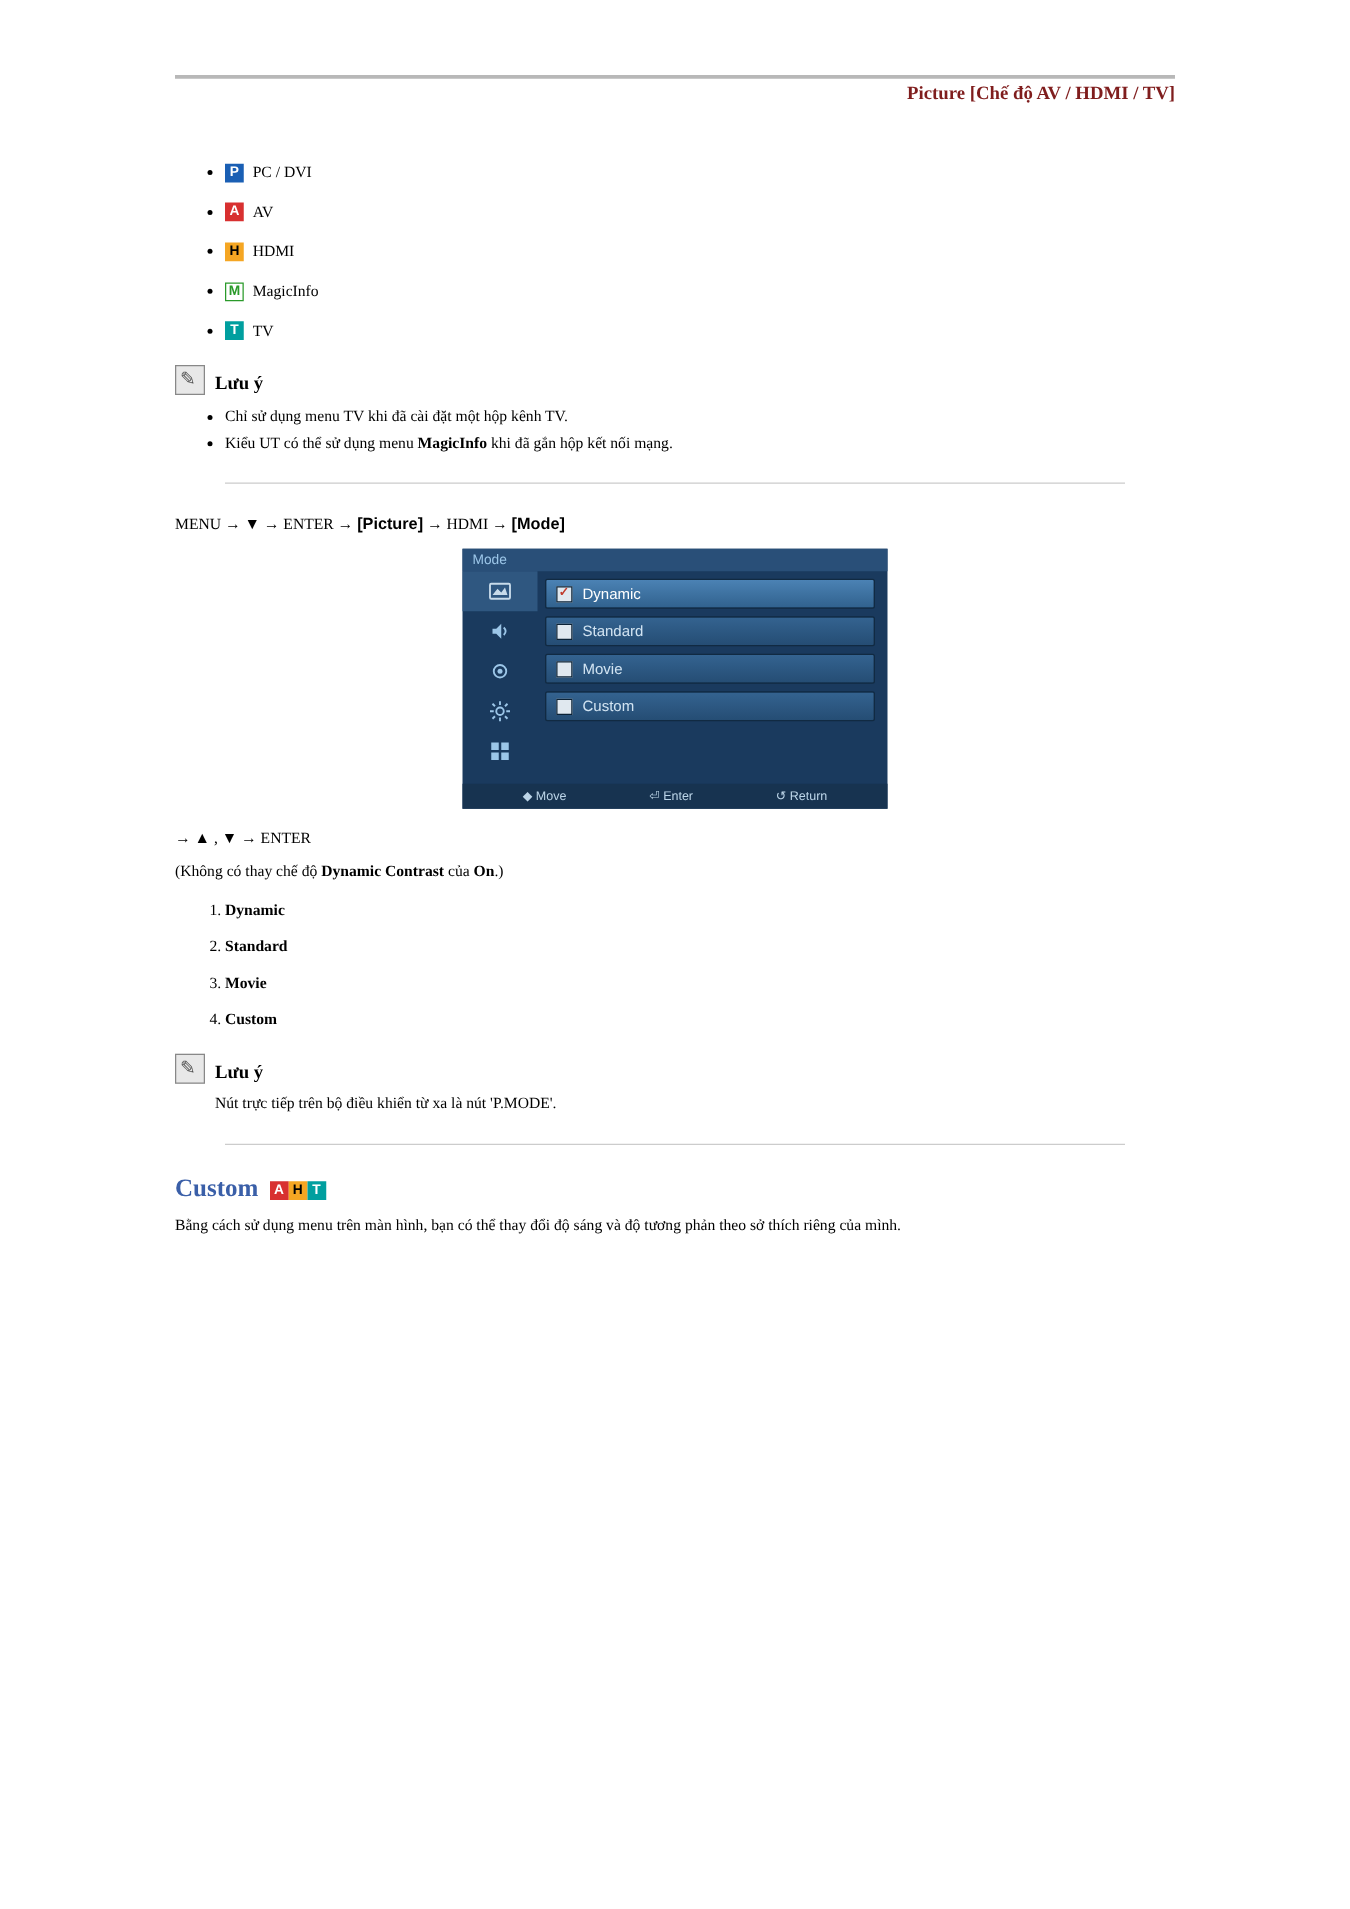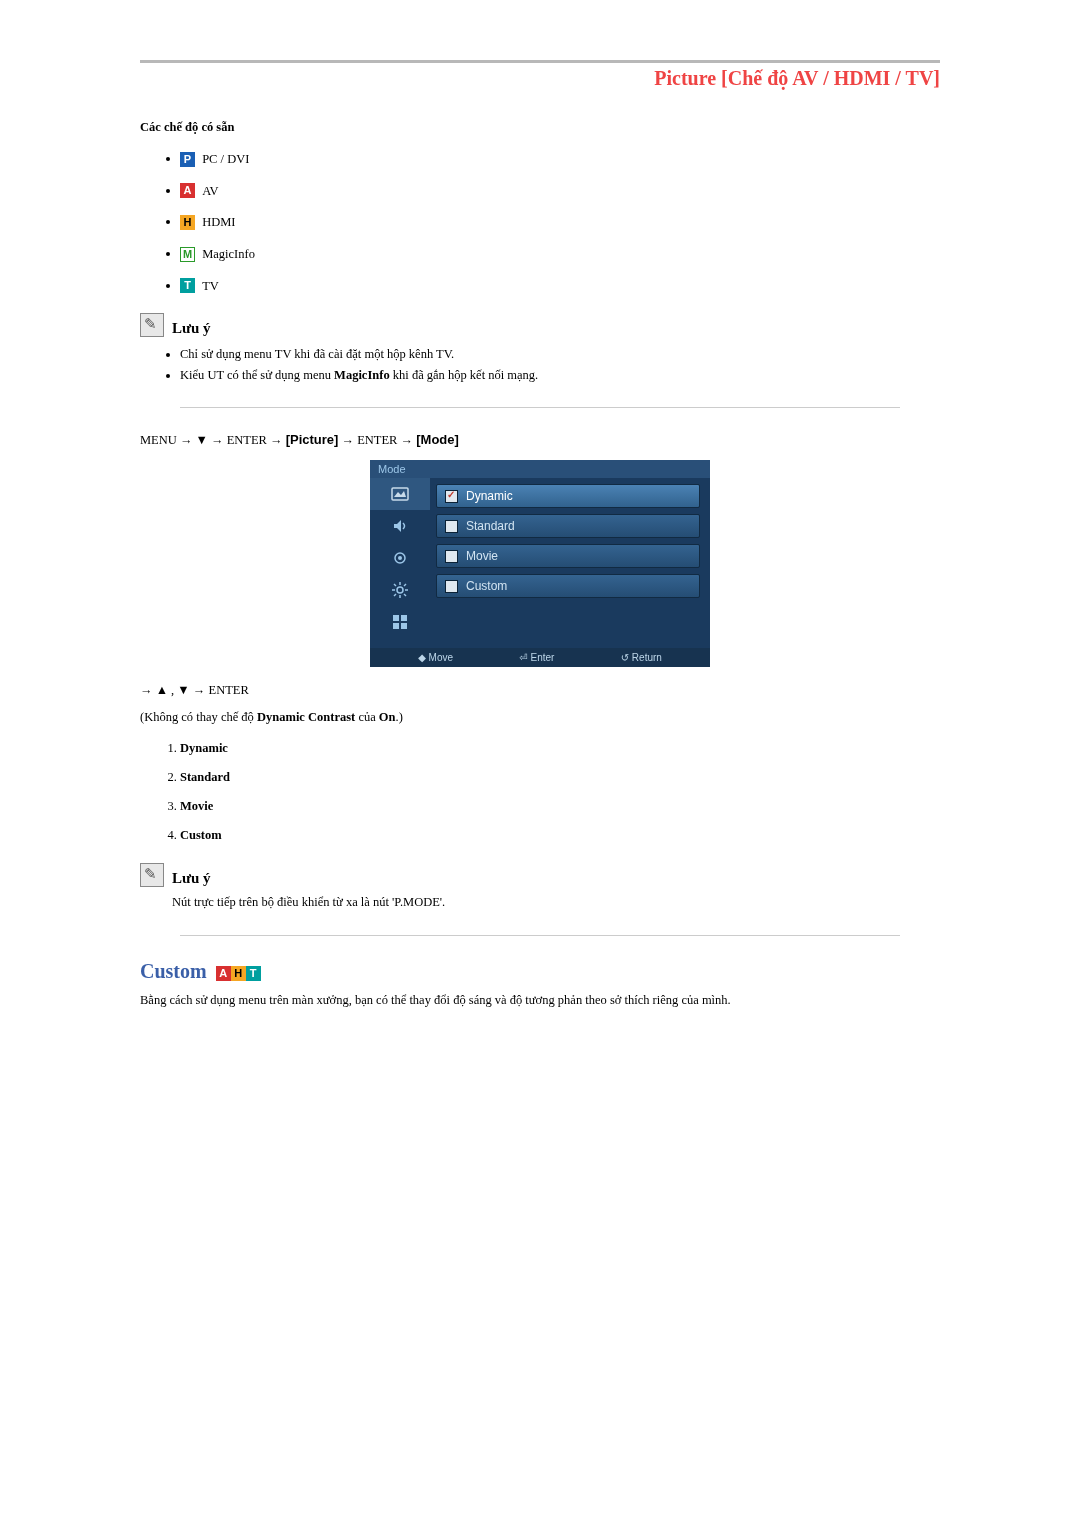--- a/index.html
+++ b/index.html
@@ -14,23 +14,23 @@
     margin: 60px auto 40px auto;
     padding: 0 20px;
   }
   h1.main-title {
     font-size: 28px;
     font-weight: bold;
     margin: 0 0 2px 0;
     padding-bottom: 4px;
   }
   h2.section-title {
-    font-size: 20px;
+    font-size: 15px;
     font-weight: bold;
-    color: #ef4444;
+    color: #7f1d1d;
     text-align: right;
     margin: 4px 0 0 0;
   }
   table.hr-table {
     width: 100%;
     border-collapse: collapse;
     margin: 0;
   }
   table.hr-table td.line { height: 1px; background: #b8b8b8; }
   .hr-sep-pad { border-top: 1px solid #cccccc; margin: 24px 40px; }
@@ -159,21 +159,20 @@
       <tbody>
         <tr>
           <td class="line"></td>
         </tr>
       </tbody>
     </table>
   <h2 class="section-title">Picture [Chế độ AV / HDMI / TV]</h2>
 
   <div style="height:30px"></div>
 
-  <div class="subhead">Các chế độ có sẵn</div>
 
   <ul class="modes">
     <li>
       <span class="mode-icon mi-p">P</span>
       <span class="mode-label">PC / DVI</span>
     </li>
     <li>
       <span class="mode-icon mi-a">A</span>
       <span class="mode-label">AV</span>
     </li>
@@ -199,21 +198,21 @@
       <li>
         <span>Kiểu UT có thể sử dụng menu </span><b>MagicInfo</b><span> khi đã gắn hộp kết nối mạng.</span>
       </li>
     </ul>
   </div>
 
   <div class="hr-sep-pad"></div>
 
 
   <div class="menustep">
-    <span>MENU → ▼ → ENTER → </span><span class="bracket">[Picture]</span><span> → ENTER → </span><span class="bracket">[Mode]</span>
+    <span>MENU → ▼ → ENTER → </span><span class="bracket">[Picture]</span><span> → HDMI → </span><span class="bracket">[Mode]</span>
   </div>
 
   <div class="osd-wrap">
     <div class="osd">
       <div class="osd-header">Mode</div>
       <div class="osd-body">
         <div class="osd-side">
           <div class="osd-tab sel">
             <svg width="20" height="20" viewBox="0 0 20 20">
                 <rect x="2" y="4" width="16" height="12" rx="1" fill="none" stroke="#c8dbea" stroke-width="1.5"></rect>
@@ -307,15 +306,15 @@
 
   <div class="hr-sep-pad"></div>
 
   <h3 class="sec">
     <span>Custom</span>
     <span class="badge-row">
       <span class="mode-icon mi-a">A</span><span class="mode-icon mi-h">H</span><span class="mode-icon mi-t">T</span>
     </span>
   </h3>
 
-  <div class="body-text">Bằng cách sử dụng menu trên màn xưởng, bạn có thể thay đổi độ sáng và độ tương phản theo sở thích riêng của mình.</div>
+  <div class="body-text">Bằng cách sử dụng menu trên màn hình, bạn có thể thay đổi độ sáng và độ tương phản theo sở thích riêng của mình.</div>
 
 </div>
 
 </body></html>

